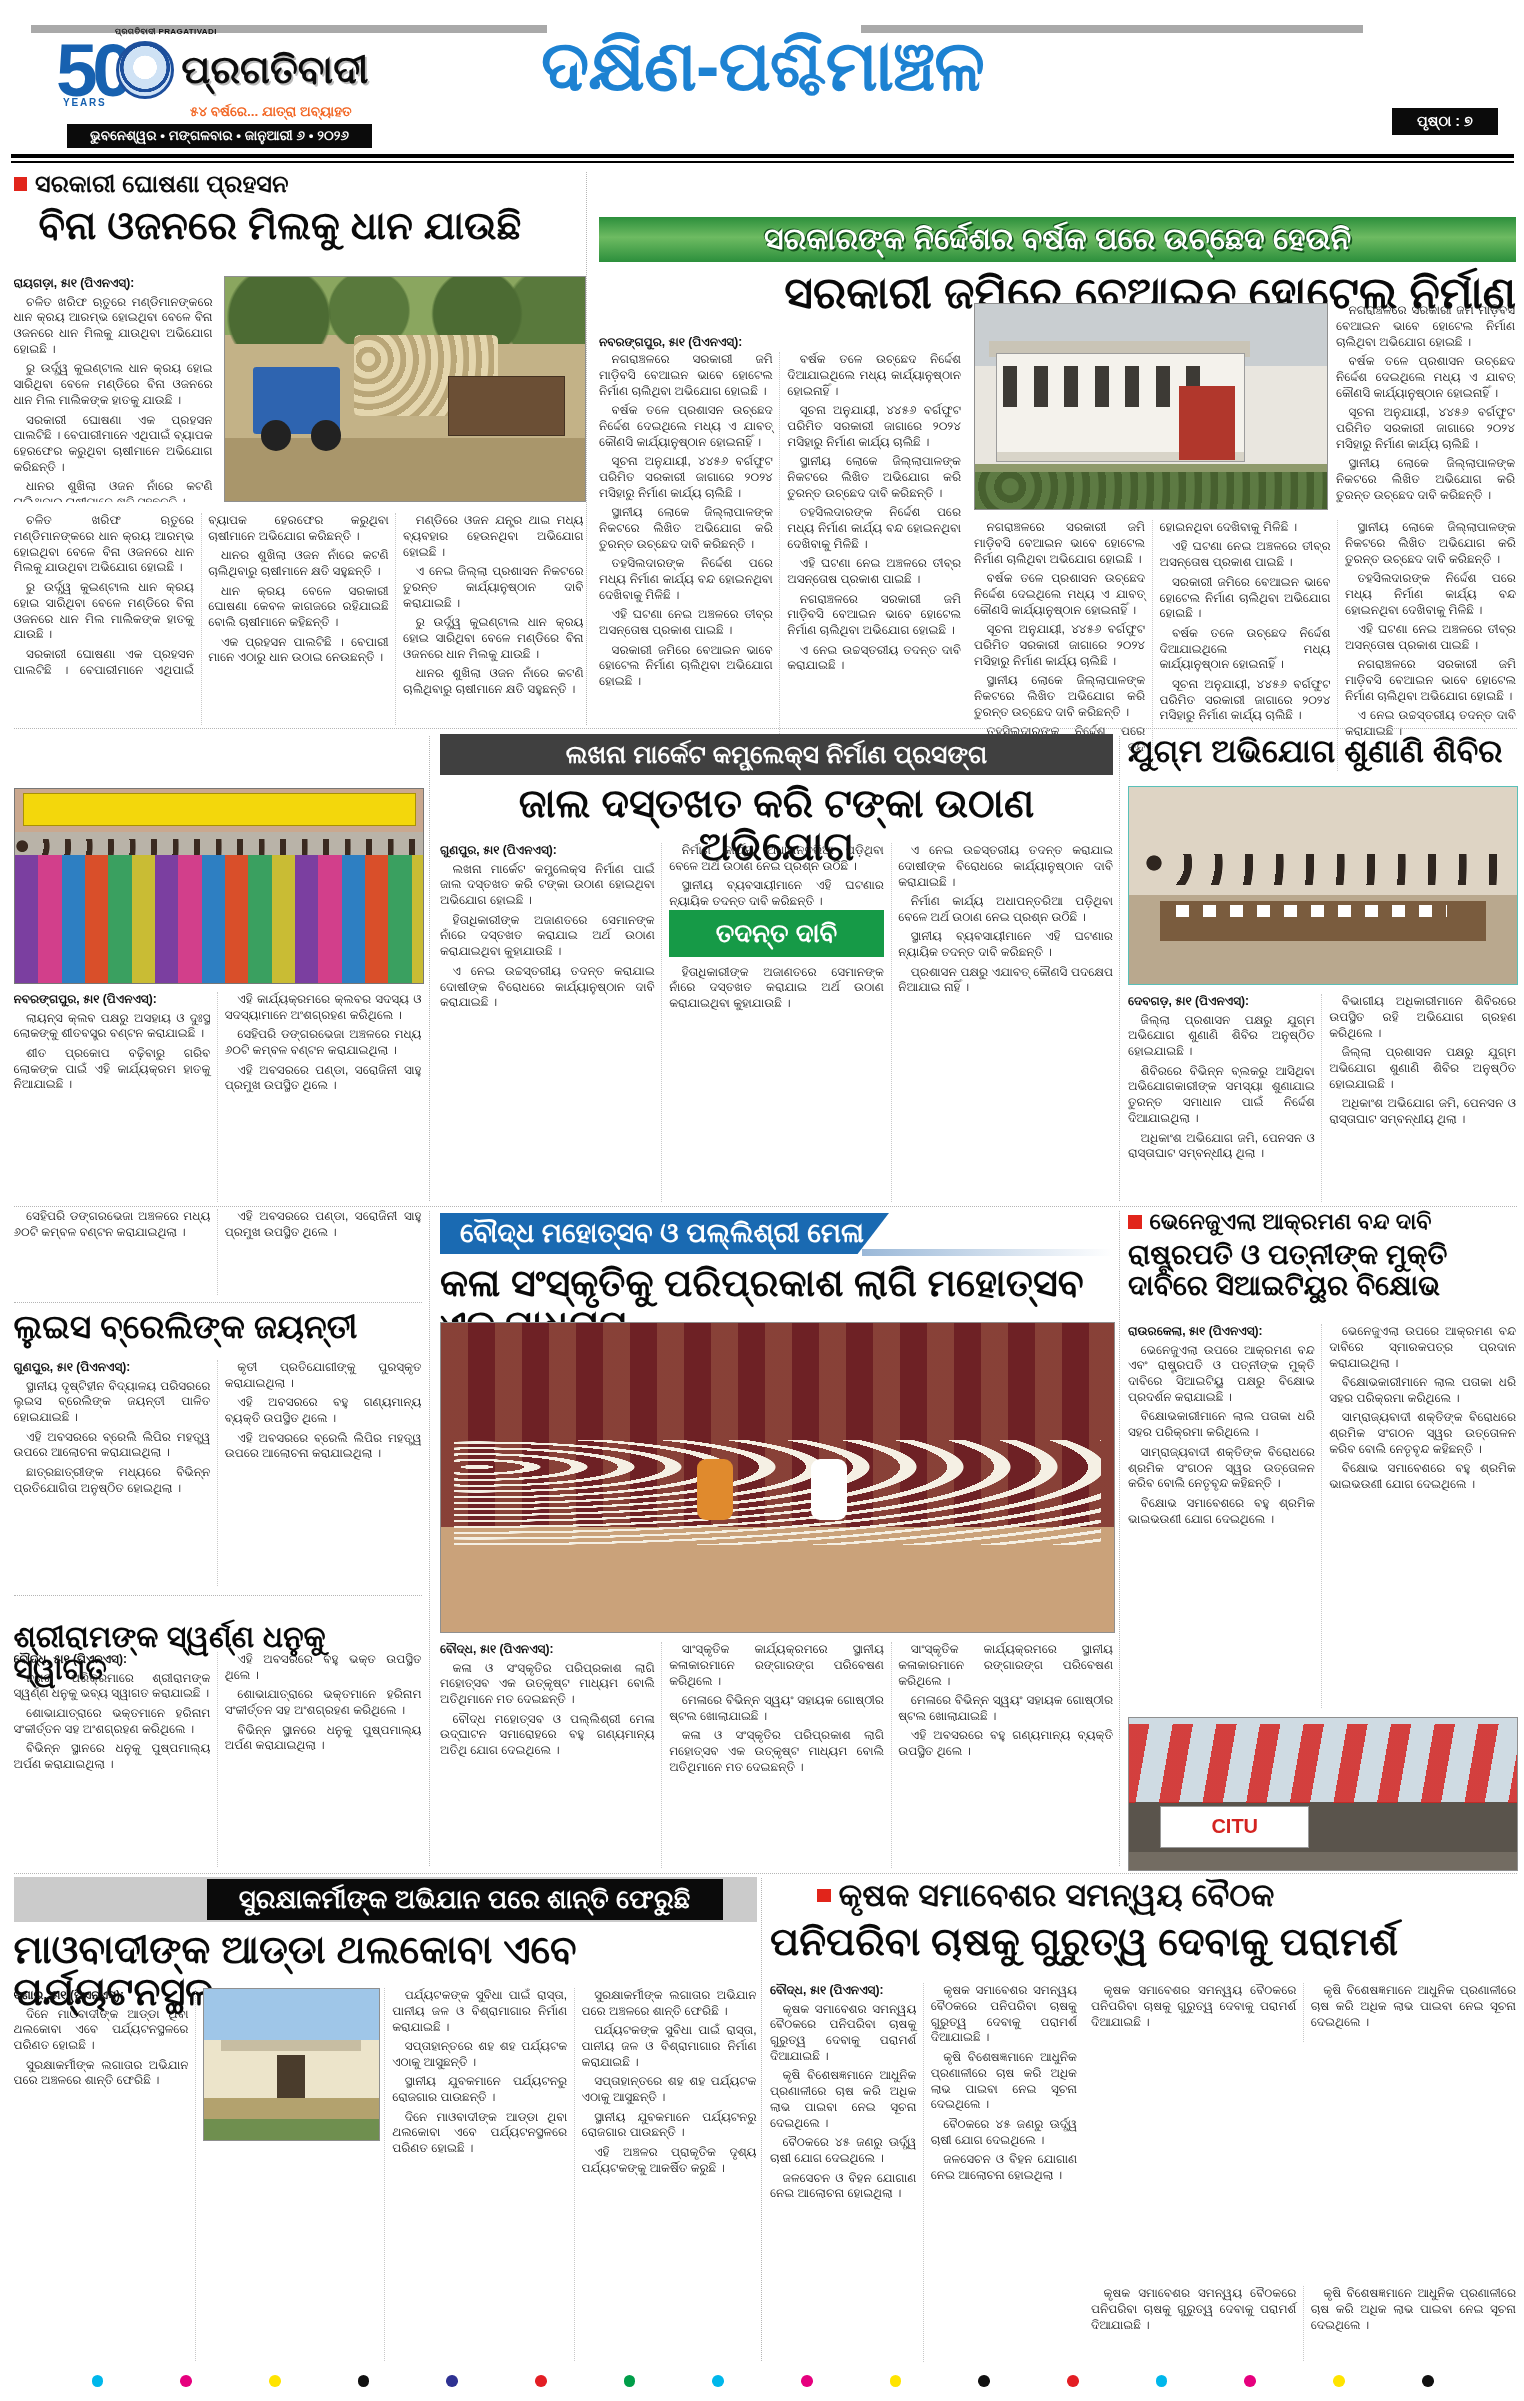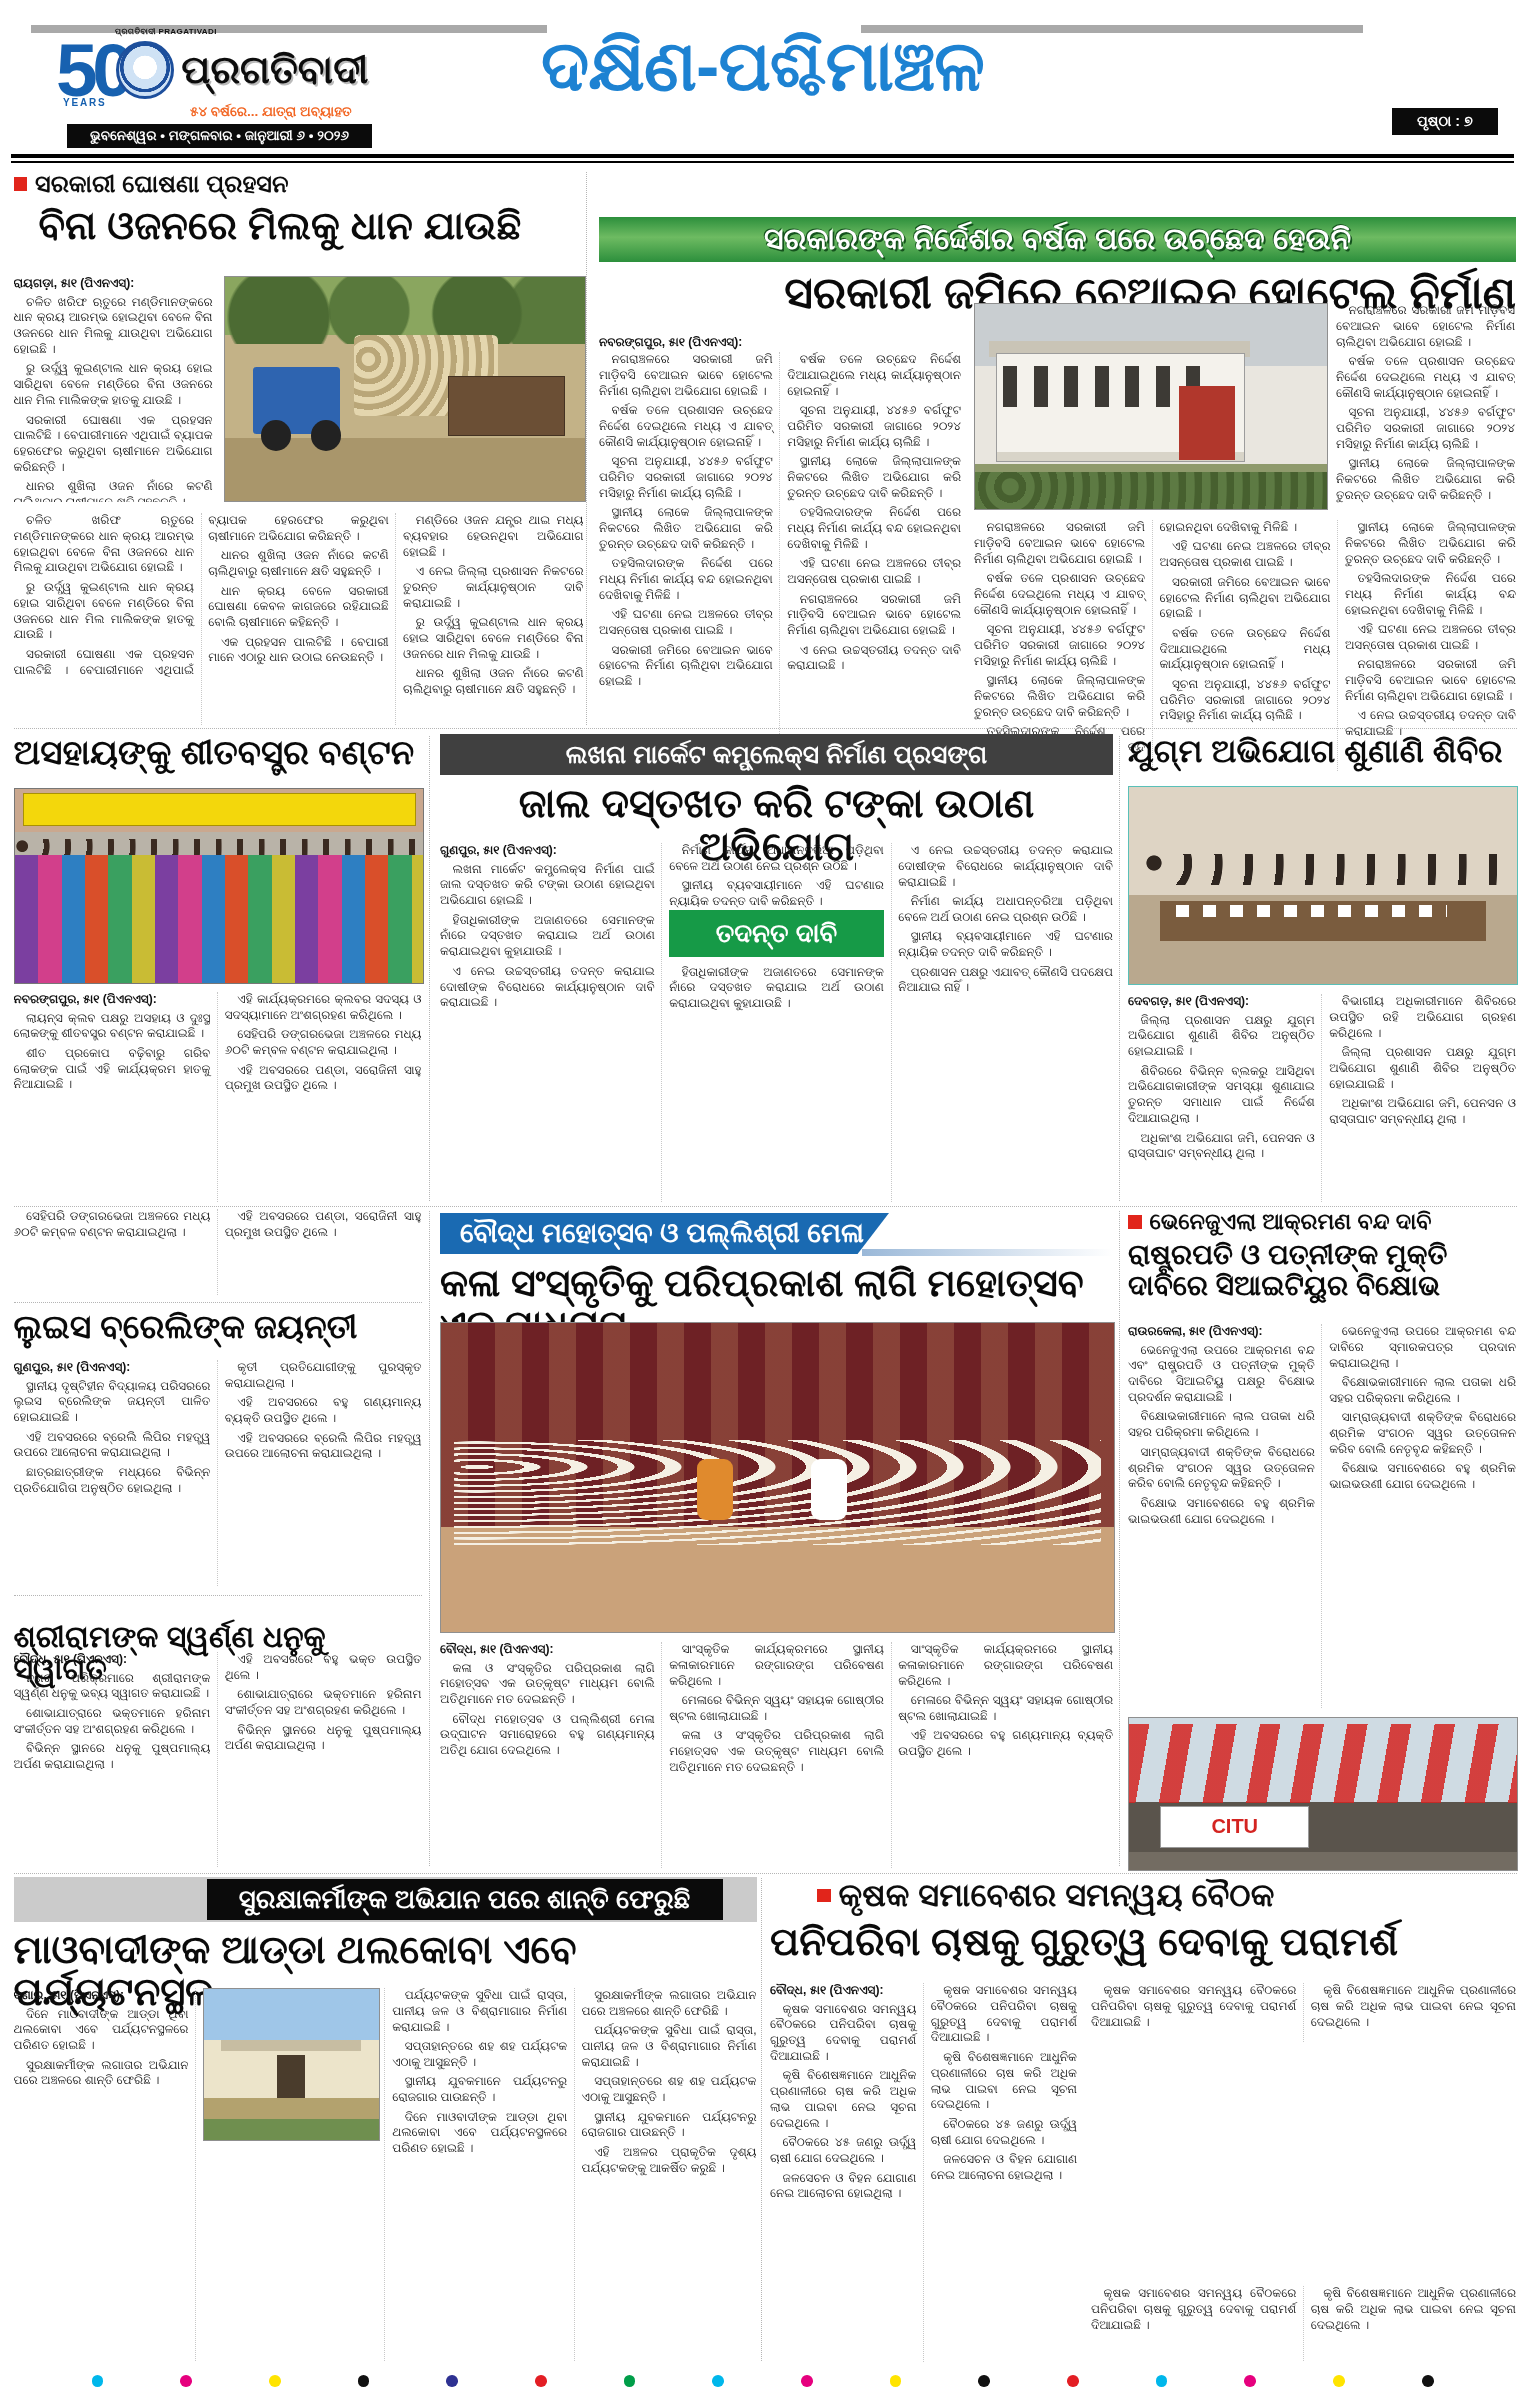--- a/index.html
+++ b/index.html
@@ -281,21 +281,20 @@
           <p>ଏହି ଘଟଣା ନେଇ ଅଞ୍ଚଳରେ ତୀବ୍ର ଅସନ୍ତୋଷ ପ୍ରକାଶ ପାଇଛି ।</p>
           <p>ନଗରାଞ୍ଚଳରେ ସରକାରୀ ଜମି ମାଡ଼ିବସି ବେଆଇନ ଭାବେ ହୋଟେଲ ନିର୍ମାଣ ଚାଲିଥିବା ଅଭିଯୋଗ ହୋଇଛି ।</p>
           <p>ଏ ନେଇ ଉଚ୍ଚସ୍ତରୀୟ ତଦନ୍ତ ଦାବି କରାଯାଇଛି ।</p>
         </div>
     </div>
   </div>
 
   <div class="hsep" style="left:13.5px;top:728px;width:1503px;"></div>
 
   <div id="b1" class="abs">
-    <div class="headline">ଅସହାୟଙ୍କୁ ଶୀତବସ୍ତ୍ର ବଣ୍ଟନ</div>
     <div id="fig-b1" class="fig">
       <div class="fb1-banner"></div>
       <div class="fb1-heads"></div>
       <div class="fb1-crowd"></div>
     </div>
     <div id="b1-text" class="bodytext">
       <div class="byline">ନବରଙ୍ଗପୁର, ୫ା୧ (ପିଏନଏସ୍):</div>
       <div>
           <p>ଲାୟନ୍ସ କ୍ଲବ ପକ୍ଷରୁ ଅସହାୟ ଓ ଦୁଃସ୍ଥ ଲୋକଙ୍କୁ ଶୀତବସ୍ତ୍ର ବଣ୍ଟନ କରାଯାଇଛି ।</p>
           <p>ଶୀତ ପ୍ରକୋପ ବଢ଼ିବାରୁ ଗରିବ ଲୋକଙ୍କ ପାଇଁ ଏହି କାର୍ଯ୍ୟକ୍ରମ ହାତକୁ ନିଆଯାଇଛି ।</p>

